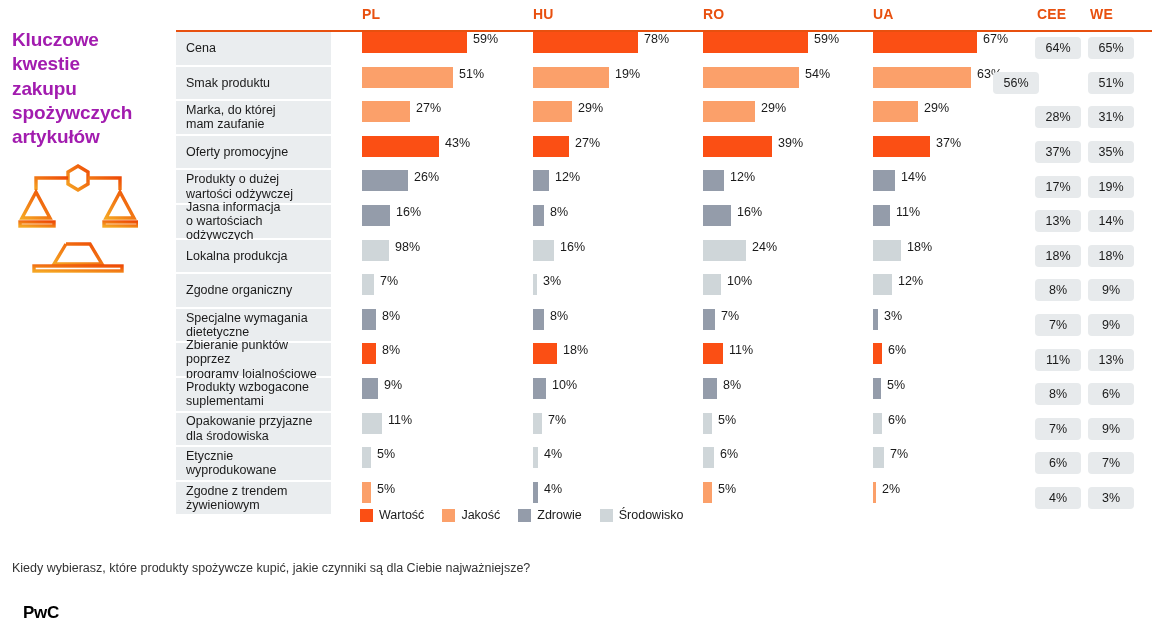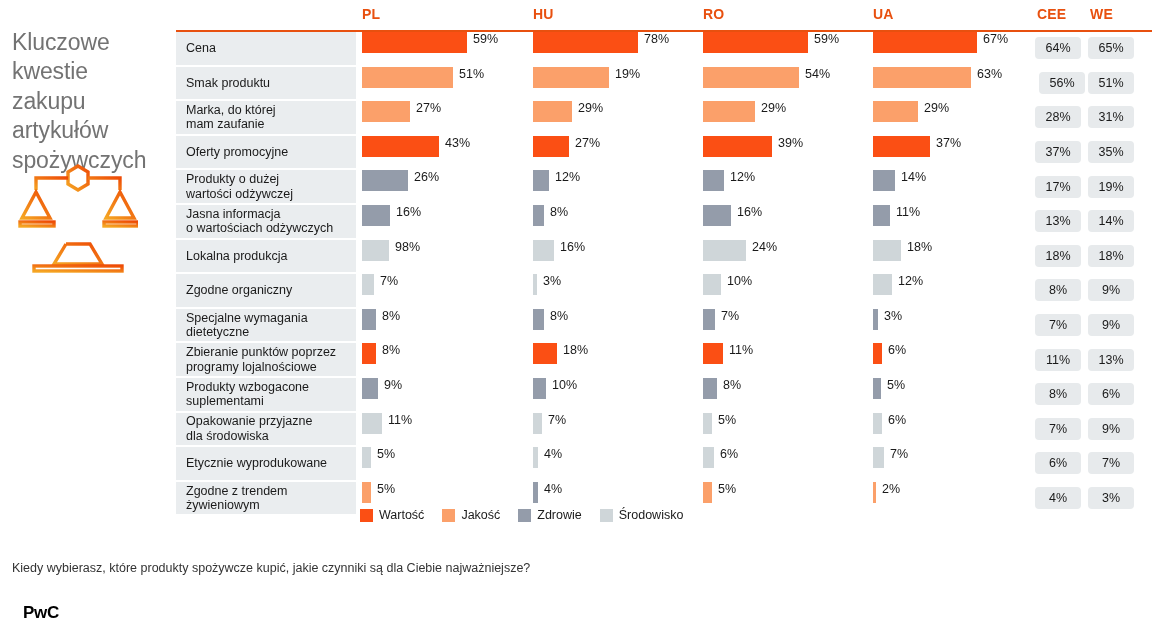--- a/index.html
+++ b/index.html
@@ -6,39 +6,39 @@
   body{
     width:1165px;height:630px;background:#ffffff;
     font-family:"Liberation Sans",sans-serif;
     color:#1a1a1a;position:relative;overflow:hidden;
   }
   .page{position:relative;width:1165px;height:630px;}
 
   
   .left-panel{position:absolute;left:12px;top:28px;width:160px;}
   .deck-title{
-    font-size:23px;font-weight:normal;line-height:1.28;color:#737373;
+    font-size:19px;font-weight:bold;line-height:1.28;color:#a21caf;
     letter-spacing:-0.1px;
   }
   .scales-icon{position:absolute;left:18px;top:160px;width:120px;height:120px;}
 
   
   .chart{position:absolute;left:176px;top:6px;width:976px;}
 
   .col-head{position:relative;height:24px;}
   .col-head span{
     position:absolute;top:0;font-size:14px;font-weight:bold;color:#E8500F;
     letter-spacing:.2px;
   }
   .head-rule{height:2px;background:#E8500F;width:976px;}
 
   .rows{position:relative;}
   .row{position:relative;height:32.6px;border-bottom:2px solid #ffffff;}
   .row .labelcell{
-    position:absolute;left:0;top:0;width:180px;height:100%;
+    position:absolute;left:0;top:0;width:155px;height:100%;
     background:#EAEDEF;display:flex;align-items:center;
     box-sizing:border-box;padding:0 8px 0 10px;
   }
   .row .labeltxt{font-size:12.5px;line-height:1.15;color:#1a1a1a;}
 
   .barcell{position:absolute;top:0;height:100%;}
   .bar-wrap{position:relative;height:100%;display:flex;align-items:flex-start;}
   .bar{height:21px;display:block;}
   .barval{font-size:12.5px;color:#1a1a1a;margin-left:6px;white-space:nowrap;}
 
@@ -64,22 +64,22 @@
 </head>
 <body>
 
 <div class="page">
 
   <div class="left-panel">
     <div class="deck-title">
       <div>Kluczowe</div>
       <div>kwestie</div>
       <div>zakupu</div>
+      <div>spożywczych</div>
       <div>artykułów</div>
-      <div>spożywczych</div>
     </div>
   </div>
 
   <div class="scales-icon">
     <svg viewBox="0 0 120 120" width="120" height="120" aria-hidden="true">
       <defs>
         <linearGradient id="og" x1="0" y1="1" x2="1" y2="0">
           <stop offset="0%" stop-color="#F5A623"></stop>
           <stop offset="100%" stop-color="#EE4B06"></stop>
         </linearGradient>
@@ -170,21 +170,21 @@
               <div class="bar" style="width: 96px; background: rgb(251, 160, 106);"></div>
               <div class="barval">54%</div>
             </div>
           </div>
           <div class="barcell" style="left: 697px; width: 160px;">
             <div class="bar-wrap">
               <div class="bar" style="width: 98px; background: rgb(251, 160, 106);"></div>
               <div class="barval">63%</div>
             </div>
           </div>
-          <div class="barcell" style="left: 863px; width: 24px;">
+          <div class="barcell" style="left: 817px; width: 24px;">
             <div class="pill">56%</div>
           </div>
           <div class="barcell" style="left: 912px; width: 46px;">
             <div class="pill">51%</div>
           </div>
         </div>
         <div class="row">
           <div class="labelcell">
             <div class="labeltxt">
               <div>Marka, do której</div>

